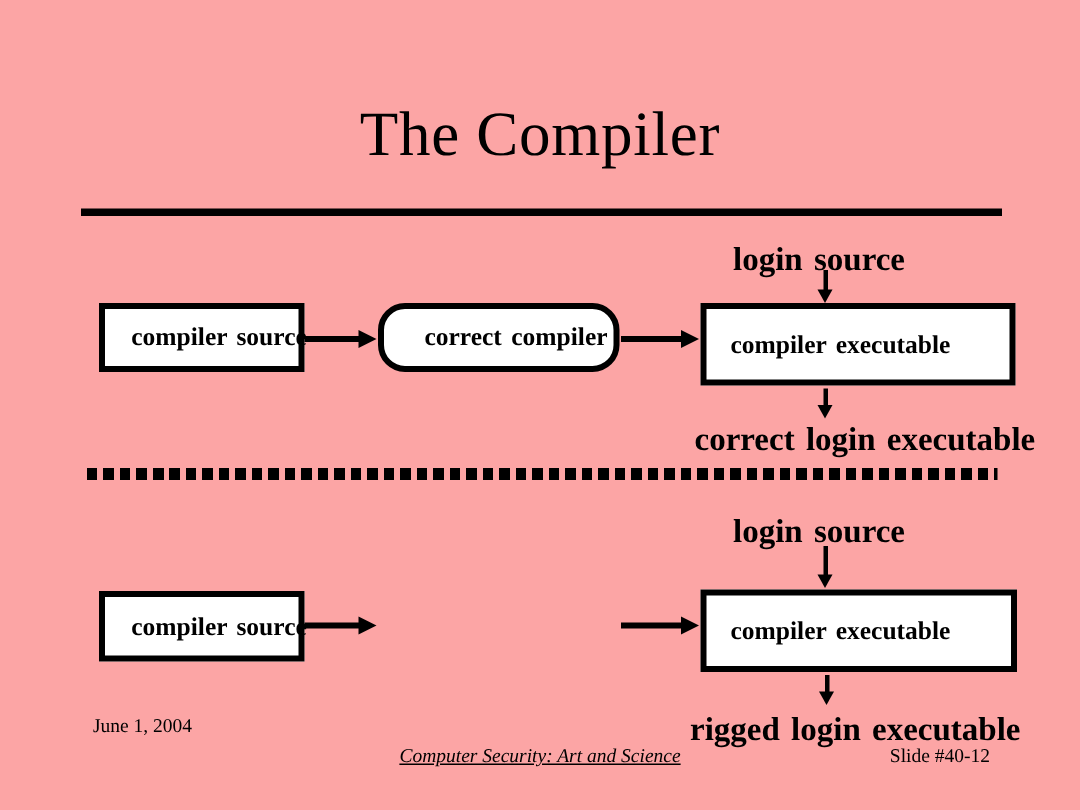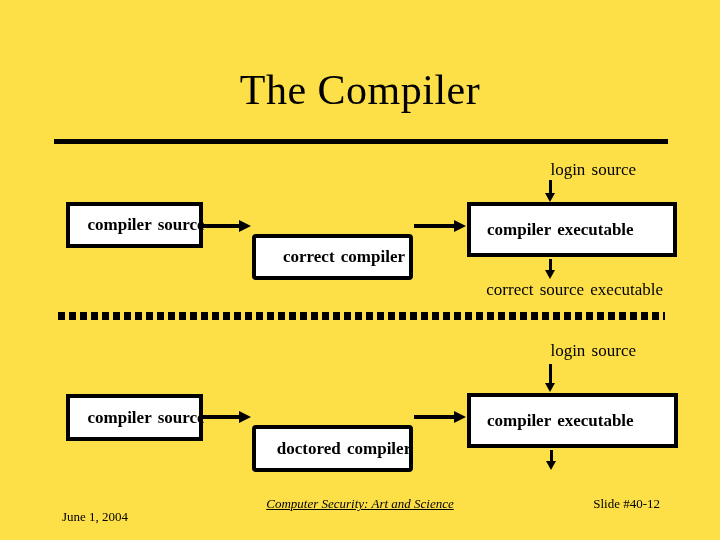--- a/index.html
+++ b/index.html
@@ -1,21 +1,21 @@
 <!DOCTYPE html>
 <html><head>
 <meta charset="utf-8">
 <style>
   * { box-sizing: border-box; margin: 0; padding: 0; }
   html, body { background: #ffffff; }
   .slide {
     position: relative;
     width: 720px;
     height: 540px;
-    background: #fde047;
+    background: #fca5a5;
     font-family: "Liberation Serif", "DejaVu Serif", serif;
     color: #000000;
     overflow: hidden;
   }
   .title {
     position: absolute;
     top: 66px; left: 0;
     width: 720px;
     text-align: center;
     font-size: 42px;
@@ -23,40 +23,40 @@
     letter-spacing: 0.5px;
   }
   .title-rule {
     position: absolute;
     left: 54px; top: 139px;
     width: 614px; height: 5px;
     background: #000000;
   }
   .diagram-label {
     position: absolute;
-    font-size: 17px;
-    font-weight: normal;
-    text-align: right;
+    font-size: 22px;
+    font-weight: bold;
+    text-align: center;
     word-spacing: 2px;
     white-space: nowrap;
   }
   .box {
     position: absolute;
     border: 4px solid #000000;
     background: #ffffff;
     display: flex;
     align-items: center;
     justify-content: center;
     font-size: 17px;
     font-weight: bold;
     word-spacing: 2px;
     white-space: nowrap;
     padding-left: 23px;
   }
-  .box.rounded { border-radius: 4px; margin-top: 32px; }
+  .box.rounded { border-radius: 18px; }
   .box.exec { justify-content: flex-start; padding-left: 16px; align-items: center; }
   
   .h-arrow { position: absolute; height: 12px; }
   .h-arrow .shaft {
     position: absolute; left: 0; right: 10px; top: 4px;
     height: 4px; background: #000000;
   }
   .h-arrow .head {
     position: absolute; right: 0; top: 0;
     width: 0; height: 0;
@@ -133,60 +133,58 @@
 
   <div class="box exec" style="left:467px; top:202px; width:210px; height:55px;">
     <span>compiler executable</span>
   </div>
 
   <div class="v-arrow" style="left:544px; top:259px; height:20px;">
     <div class="shaft"></div>
     <div class="head"></div>
   </div>
 
-  <div class="diagram-label" style="left:463px; top:280px; width:200px;">correct source executable</div>
+  <div class="diagram-label" style="left:463px; top:280px; width:200px;">correct login executable</div>
 
   <div class="dotted-divider"></div>
 
   <div class="diagram-label" style="left:456px; top:341px; width:180px;">login source</div>
 
   <div class="v-arrow" style="left:544px; top:364px; height:28px;">
     <div class="shaft"></div>
     <div class="head"></div>
   </div>
 
   <div class="box" style="left:66px; top:394px; width:137px; height:47px;">
     <span>compiler source</span>
   </div>
 
   <div class="h-arrow" style="left:203px; top:411px; width:48px;">
     <div class="shaft"></div>
     <div class="head"></div>
   </div>
 
-  <div class="box rounded" style="left:252px; top:393px; width:161px; height:47px;">
-    <span>doctored compiler</span>
-  </div>
 
   <div class="h-arrow" style="left:414px; top:411px; width:52px;">
     <div class="shaft"></div>
     <div class="head"></div>
   </div>
 
   <div class="box exec" style="left:467px; top:393px; width:211px; height:55px;">
     <span>compiler executable</span>
   </div>
 
   <div class="v-arrow" style="left:545px; top:450px; height:20px;">
     <div class="shaft"></div>
     <div class="head"></div>
   </div>
 
+  <div class="diagram-label" style="left:460px; top:473px; width:200px;">rigged login executable</div>
 
-  <div class="footer-text" style="left:62px; top:509px;">June 1, 2004</div>
+  <div class="footer-text" style="left:62px; top:476px;">June 1, 2004</div>
 
   <div class="footer-center">
     <div class="book">Computer Security: Art and Science</div>
   </div>
 
   <div class="footer-text" style="right:60px; top:496px;">Slide #40-12</div>
 
 </div>
 
 </body></html>

